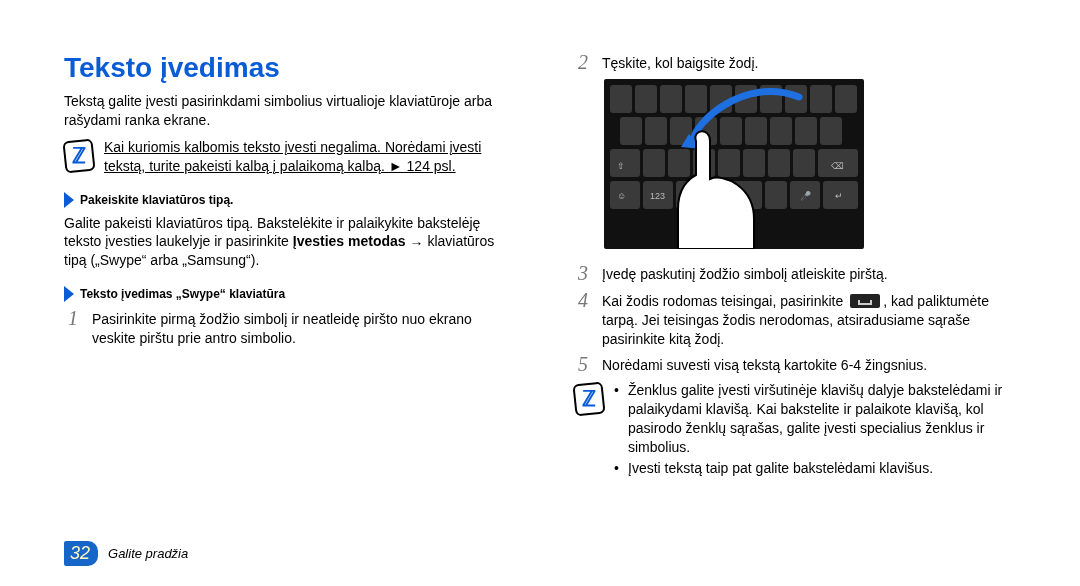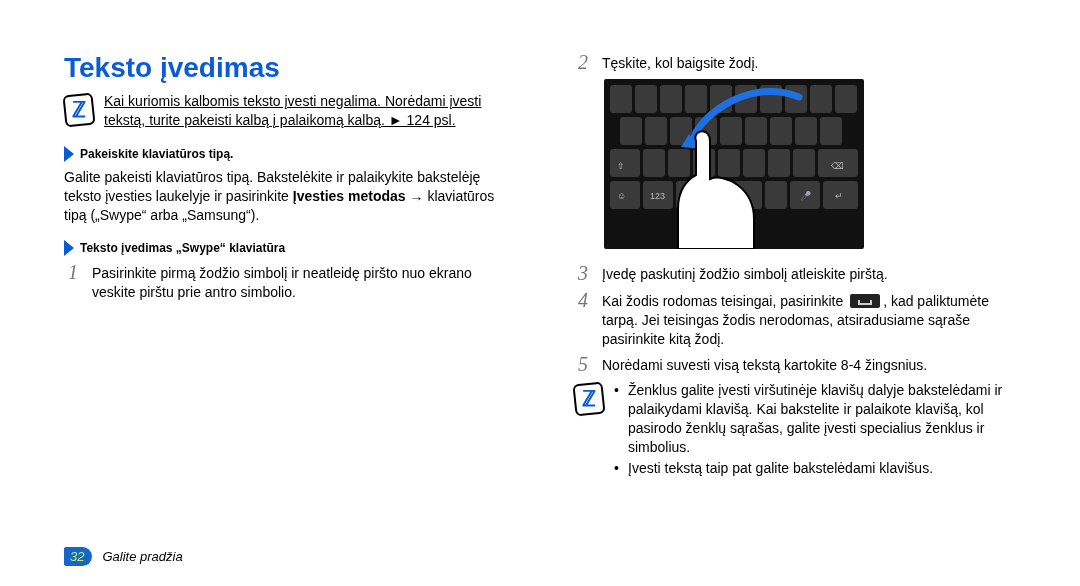--- a/index.html
+++ b/index.html
@@ -146,34 +146,35 @@
     bottom: 20px;
     left: 64px;
     display: flex;
     align-items: center;
     gap: 10px;
     font-style: italic;
     font-size: 13px;
   }
   .pagenum {
     background: #1665c8;
-    color: #bef264;
+    color: #fef9c3;
     font-style: italic;
-    font-size: 13px;
+    font-size: 18px;
     padding: 2px 8px 2px 6px;
     border-radius: 2px 10px 10px 2px;
   }
 </style>
 </head>
 <body>
 
 <div class="columns">
 
   <div class="col">
     <div class="title">Teksto įvedimas</div>
+    <div class="para">Tekstą galite įvesti pasirinkdami simbolius virtualioje klaviatūroje arba rašydami ranka ekrane.</div>
 
     <div class="notebox">
       <div class="note-icon">
         <span class="note-icon-inner">ℤ</span>
       </div>
       <div class="note-text">Kai kuriomis kalbomis teksto įvesti negalima. Norėdami įvesti tekstą, turite pakeisti kalbą į palaikomą kalbą. ► 124 psl.</div>
     </div>
 
     <div class="subhead">
       <span class="chevron">
@@ -276,21 +277,21 @@
 
     <div class="numstep">
       <div class="num">4</div>
       <div class="txt">
         <span>Kai žodis rodomas teisingai, pasirinkite </span><span class="space-icon"></span><span>, kad paliktumėte tarpą. Jei teisingas žodis nerodomas, atsiradusiame sąraše pasirinkite kitą žodį.</span>
       </div>
     </div>
 
     <div class="numstep">
       <div class="num">5</div>
-      <div class="txt">Norėdami suvesti visą tekstą kartokite 8-4 žingsnius.</div>
+      <div class="txt">Norėdami suvesti visą tekstą kartokite 6-4 žingsnius.</div>
     </div>
 
     <div class="notebox" style="margin-top:4px;">
       <div class="note-icon">
         <span class="note-icon-inner">ℤ</span>
       </div>
       <ul class="bullets">
         <li>Ženklus galite įvesti viršutinėje klavišų dalyje bakstelėdami ir palaikydami klavišą. Kai bakstelite ir palaikote klavišą, kol pasirodo ženklų sąrašas, galite įvesti specialius ženklus ir simbolius.</li>
         <li>Įvesti tekstą taip pat galite bakstelėdami klavišus.</li>
       </ul>

